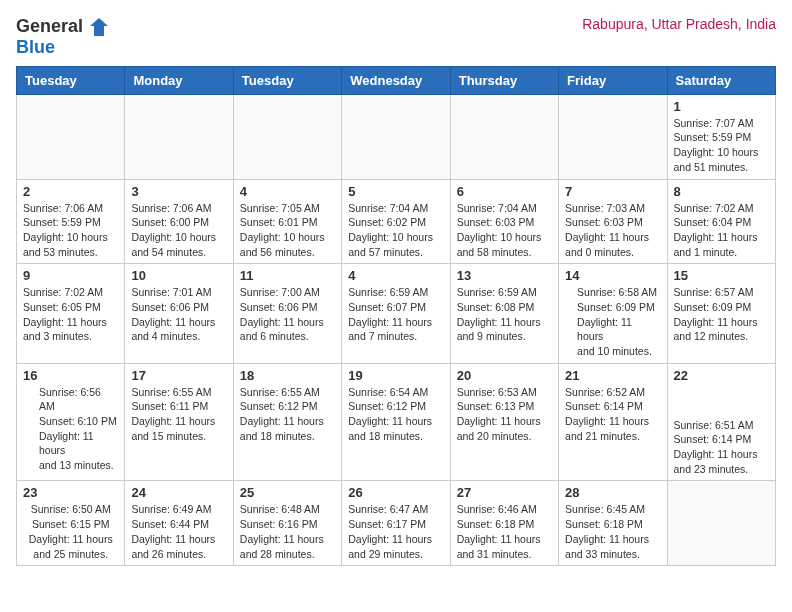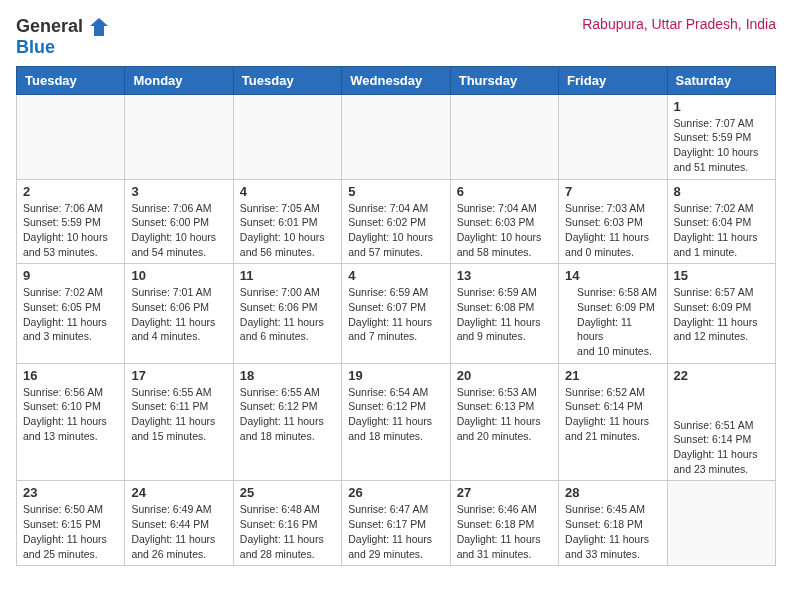--- a/index.html
+++ b/index.html
@@ -232,21 +232,21 @@
           <span class="day-number">15</span>
           <div class="day-info" style="white-space: pre-line;">Sunrise: 6:57 AM
 Sunset: 6:09 PM
 Daylight: 11 hours
 and 12 minutes.</div>
         </td>
       </tr>
       <tr>
         <td>
           <span class="day-number">16</span>
-          <div class="day-info" style="white-space: pre-line;">Sunrise: 6:56 AM
+          <div class="day-info" style="white-space: pre-line; margin-left: 16px;">Sunrise: 6:56 AM
 Sunset: 6:10 PM
 Daylight: 11 hours
 and 13 minutes.</div>
         </td>
         <td>
           <span class="day-number">17</span>
           <div class="day-info" style="white-space: pre-line;">Sunrise: 6:55 AM
 Sunset: 6:11 PM
 Daylight: 11 hours
 and 15 minutes.</div>
@@ -283,21 +283,21 @@
           <span class="day-number">22</span>
           <div class="day-info" style="white-space: pre-line; margin-top: 35px;">Sunrise: 6:51 AM
 Sunset: 6:14 PM
 Daylight: 11 hours
 and 23 minutes.</div>
         </td>
       </tr>
       <tr>
         <td>
           <span class="day-number">23</span>
-          <div class="day-info" style="white-space: pre-line;">Sunrise: 6:50 AM
+          <div class="day-info" style="white-space: pre-line; text-align: center;">Sunrise: 6:50 AM
 Sunset: 6:15 PM
 Daylight: 11 hours
 and 25 minutes.</div>
         </td>
         <td>
           <span class="day-number">24</span>
           <div class="day-info" style="white-space: pre-line;">Sunrise: 6:49 AM
 Sunset: 6:44 PM
 Daylight: 11 hours
 and 26 minutes.</div>

